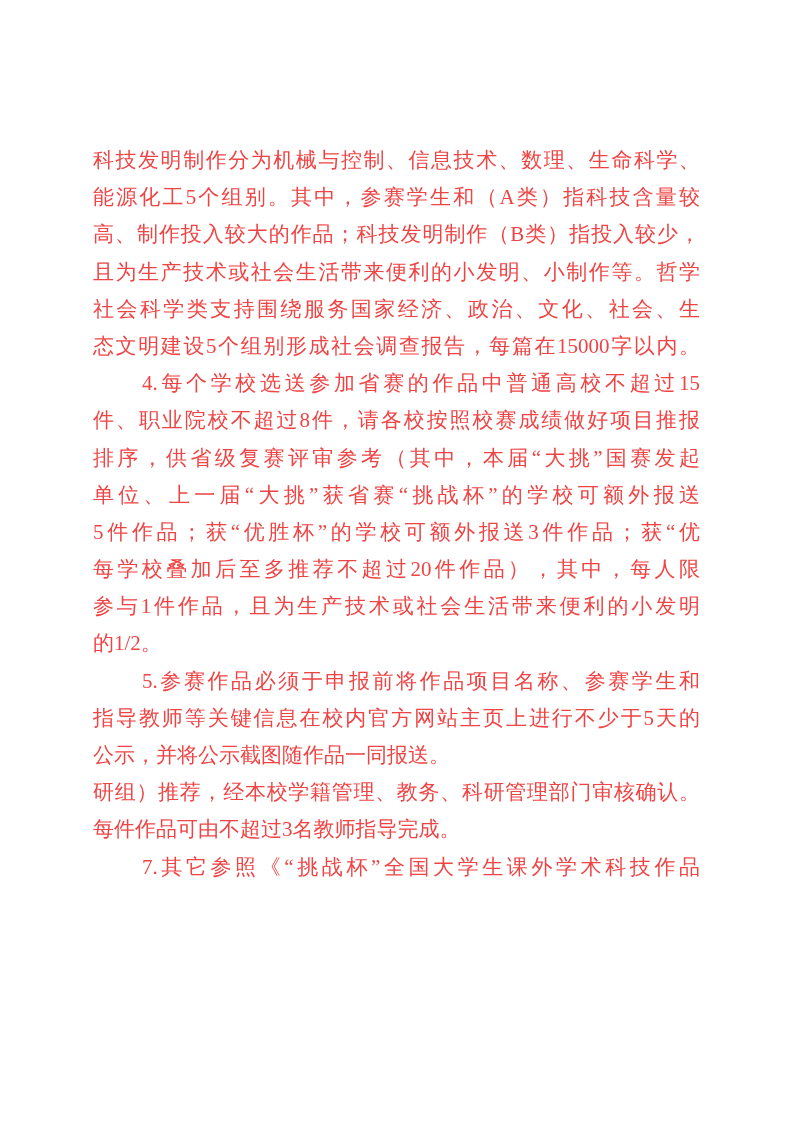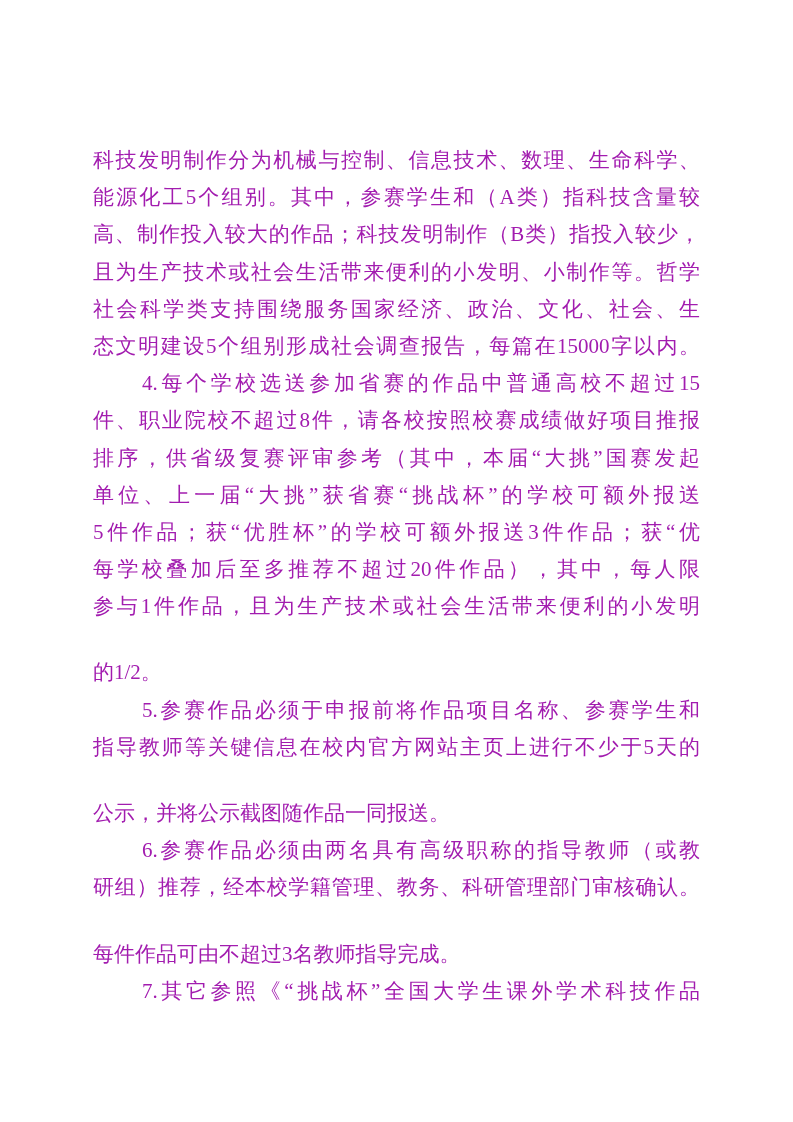--- a/index.html
+++ b/index.html
@@ -17,33 +17,32 @@
     overflow: hidden;
     font-family: "Liberation Serif", "DejaVu Serif", serif;
   }
   .textblock {
     width: 607px;
   }
   .line {
     font-size: 21px;
     line-height: 37.2px;
     height: 37.2px;
-    color: #a21caf;
+    color: #ef4444;
     text-align: justify;
     text-align-last: justify;
     white-space: nowrap;
     font-family: Liberation Serif, serif;
   }
   .line.indent {
     text-indent: 49px;
   }
   .line.end {
     text-align-last: left;
     white-space: normal;
-    margin-top: 29px;
   }
 </style>
 </head>
 <body>
 
 <div class="page">
   <div class="textblock">
     <div class="line">科技发明制作分为机械与控制、信息技术、数理、生命科学、</div>
     <div class="line">能源化工5个组别。其中，参赛学生和（A类）指科技含量较</div>
     <div class="line">高、制作投入较大的作品；科技发明制作（B类）指投入较少，</div>
@@ -54,18 +53,17 @@
     <div class="line">件、职业院校不超过8件，请各校按照校赛成绩做好项目推报</div>
     <div class="line">排序，供省级复赛评审参考（其中，本届“大挑”国赛发起</div>
     <div class="line">单位、上一届“大挑”获省赛“挑战杯”的学校可额外报送</div>
     <div class="line">5件作品；获“优胜杯”的学校可额外报送3件作品；获“优</div>
     <div class="line">每学校叠加后至多推荐不超过20件作品），其中，每人限</div>
     <div class="line">参与1件作品，且为生产技术或社会生活带来便利的小发明</div>
     <div class="line end">的1/2。</div>
     <div class="line indent">5.参赛作品必须于申报前将作品项目名称、参赛学生和</div>
     <div class="line">指导教师等关键信息在校内官方网站主页上进行不少于5天的</div>
     <div class="line end">公示，并将公示截图随作品一同报送。</div>
-    <div class="line indent">6.参赛作品必须由两名具有高级职称的指导教师（或教</div>
     <div class="line">研组）推荐，经本校学籍管理、教务、科研管理部门审核确认。</div>
     <div class="line end">每件作品可由不超过3名教师指导完成。</div>
     <div class="line indent">7.其它参照《“挑战杯”全国大学生课外学术科技作品</div>
   </div>
 </div>
 
 </body></html>

